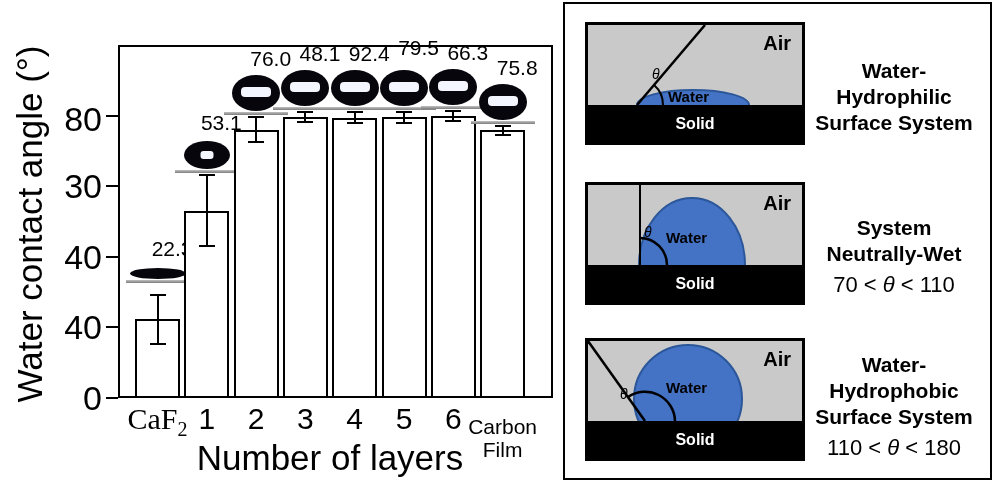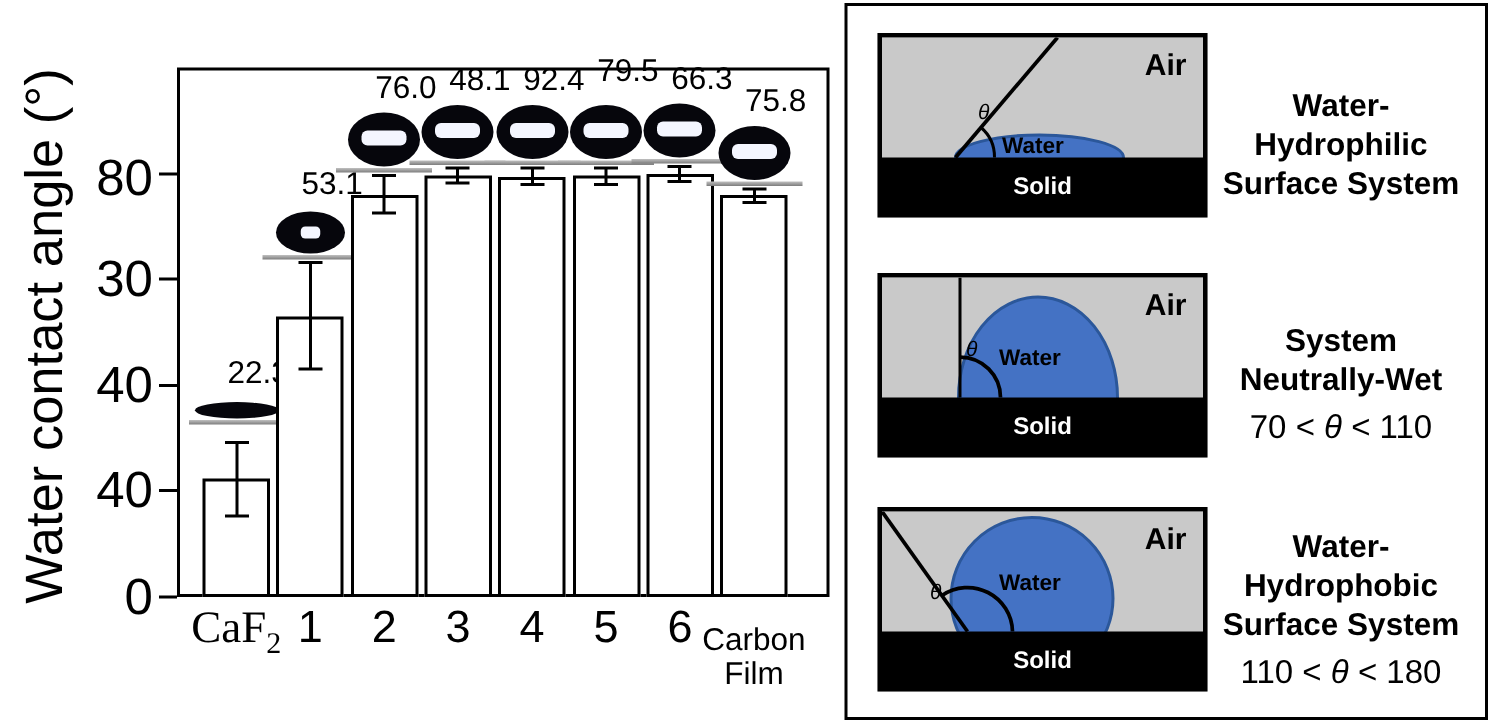--- a/index.html
+++ b/index.html
@@ -53,20 +53,21 @@
   .theta-text{font:italic 14px "Liberation Sans",sans-serif;fill:#000;}
 </style>
 </head>
 <body>
 
 <div class="figure">
 
   <div id="chart">
     <div class="plot-box"></div>
     <div class="ylab">Water contact angle (°)</div>
+    <div class="xlab-title">Number of layers</div>
 
   <div class="ytick-mark" style="left: 106px; top: 397px; width: 12px; height: 2px;"></div>
       <div class="ytick-label" style="left: 40px; top: 381px; width: 62px;">0</div>
       <div class="ytick-mark" style="left: 106px; top: 326.4px; width: 12px; height: 2px;"></div>
       <div class="ytick-label" style="left: 40px; top: 310.4px; width: 62px;">40</div>
       <div class="ytick-mark" style="left: 106px; top: 255.8px; width: 12px; height: 2px;"></div>
       <div class="ytick-label" style="left: 40px; top: 239.8px; width: 62px;">40</div>
       <div class="ytick-mark" style="left: 106px; top: 185.2px; width: 12px; height: 2px;"></div>
       <div class="ytick-label" style="left: 40px; top: 169.2px; width: 62px;">30</div>
       <div class="ytick-mark" style="left: 106px; top: 114.6px; width: 12px; height: 2px;"></div>

